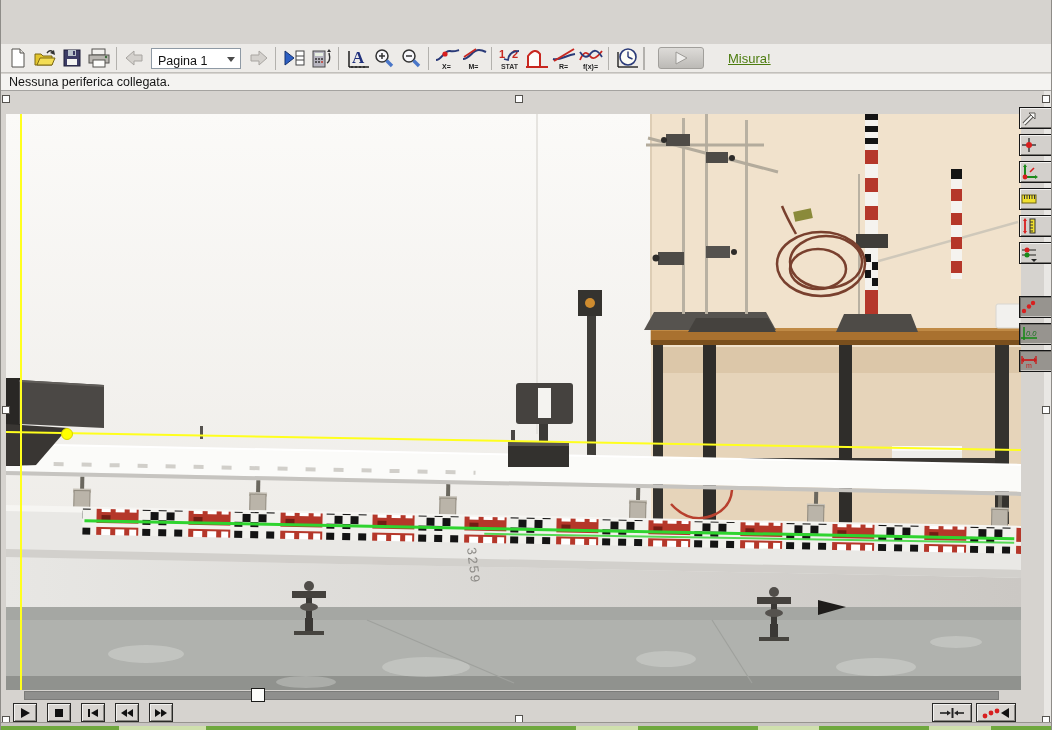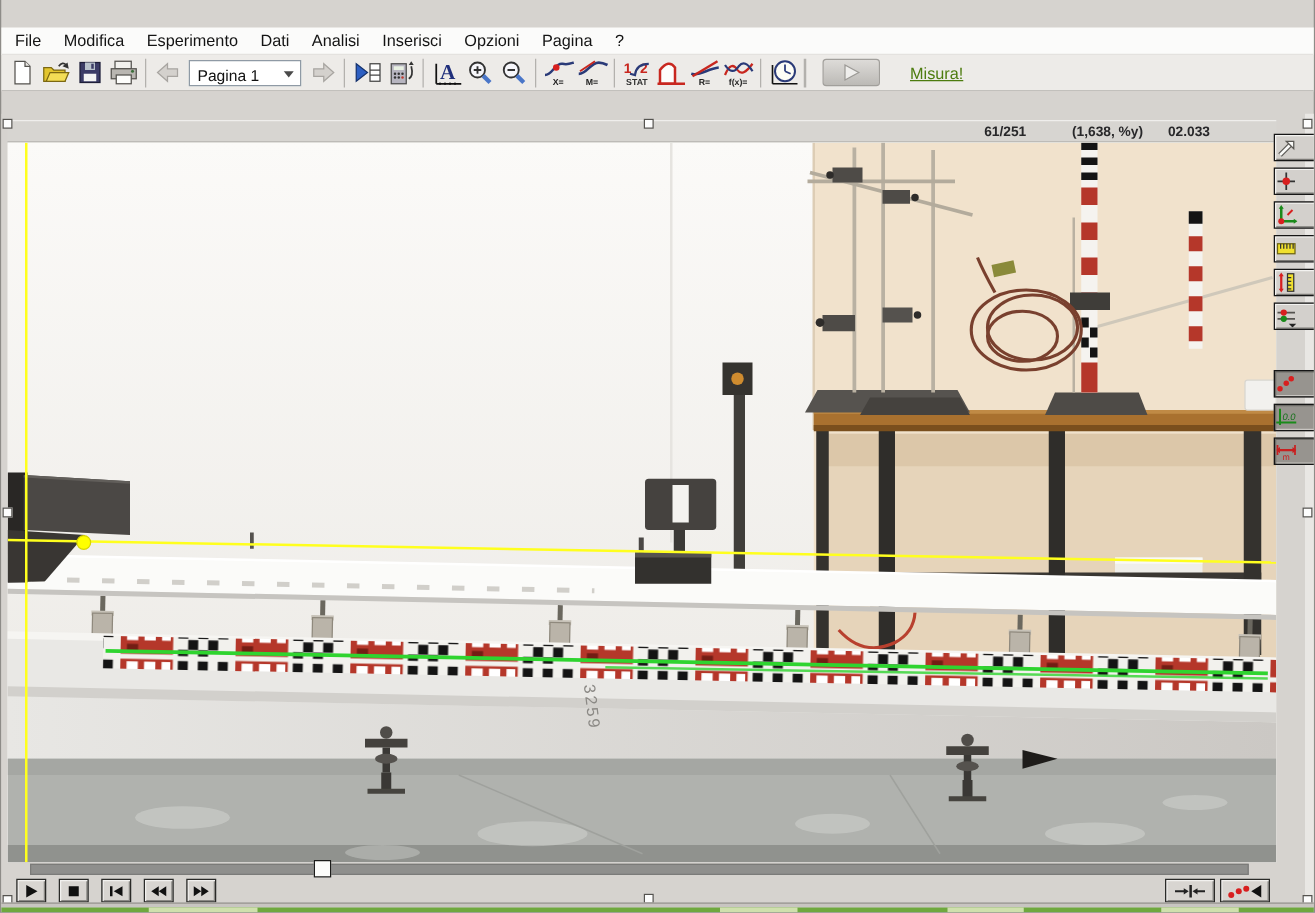--- a/index.html
+++ b/index.html
@@ -59,32 +59,20 @@
   .win-bottom{position:absolute;left:0;top:722px;width:1052px;height:4px;background:#c8c5c1;border-top:1px solid #96948f;}
   .taskbar{position:absolute;left:0;top:726px;width:1052px;height:4px;background:#6fa83e;}
   .taskbar .seg{position:absolute;top:0;height:4px;background:#cfe0ad;}
 </style>
 </head>
 <body>
 
 <div id="app">
 
 
-  <div class="menubar">
-
-  <span class="menu-item">File</span>
-      <span class="menu-item">Modifica</span>
-      <span class="menu-item">Esperimento</span>
-      <span class="menu-item">Dati</span>
-      <span class="menu-item">Analisi</span>
-      <span class="menu-item">Inserisci</span>
-      <span class="menu-item">Opzioni</span>
-      <span class="menu-item">Pagina</span>
-      <span class="menu-item">?</span>
-    </div>
 
   <div class="toolbar">
     <div class="tbtn">
       <svg width="22" height="22" viewBox="0 0 22 22">
         <polygon points="5,2 13,2 17,6 17,20 5,20" fill="#fff" stroke="#55534f"></polygon>
         <polyline points="13,2 13,6 17,6" fill="#e8e6e2" stroke="#55534f"></polyline>
       </svg>
     </div>
     <div class="tbtn">
       <svg width="24" height="22" viewBox="0 0 24 22">
@@ -232,28 +220,26 @@
     <div class="tsep"></div>
     <div class="tsep" style="margin-left:-6px"></div>
     <div class="collect-btn">
       <svg width="18" height="14" viewBox="0 0 18 14">
         <polygon points="4,1 15,7 4,13" fill="#efeeec" stroke="#9c9a96"></polygon>
       </svg>
     </div>
     <div class="collect-label">Misura!</div>
   </div>
 
+  <div class="statusbar">
+    <span>Nessuna periferica collegata.</span>
+  </div>
 
   <div class="workspace">
 
-    <div class="movie-header">
-      <div class="readout" style="left:770px;width:45px;text-align:right;">61/251</div>
-      <div class="readout" style="left:840px;width:80px;text-align:center;">(1,638, %y)</div>
-      <div class="readout" style="left:920px;width:42px;text-align:right;">02.033</div>
-    </div>
 
     <div class="video">
       <svg width="1015" height="576" viewBox="0 0 1015 576">
         <defs>
           <linearGradient id="wallg" x1="0" y1="0" x2="0" y2="1">
             <stop offset="0" stop-color="#fbfaf8"></stop>
               <stop offset="1" stop-color="#eeece8"></stop>
           </linearGradient>
           <linearGradient id="skirtg" x1="0" y1="0" x2="1" y2="0">
             <stop offset="0" stop-color="#e8e7e4"></stop>

